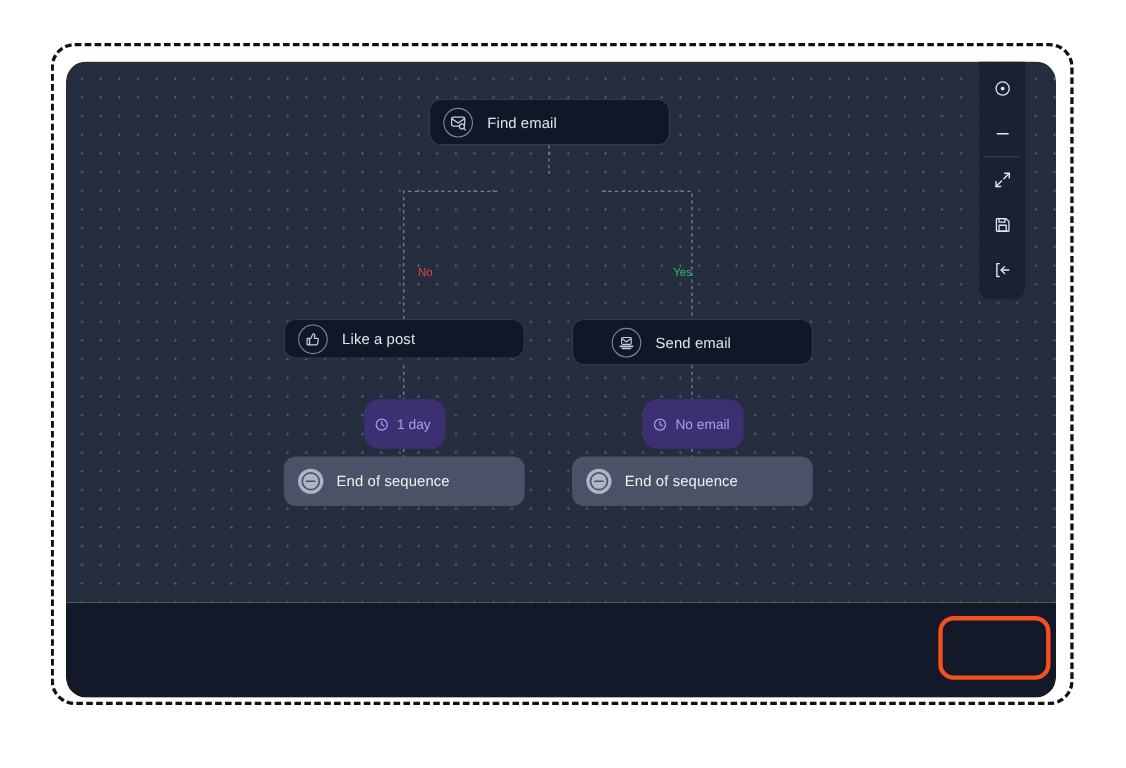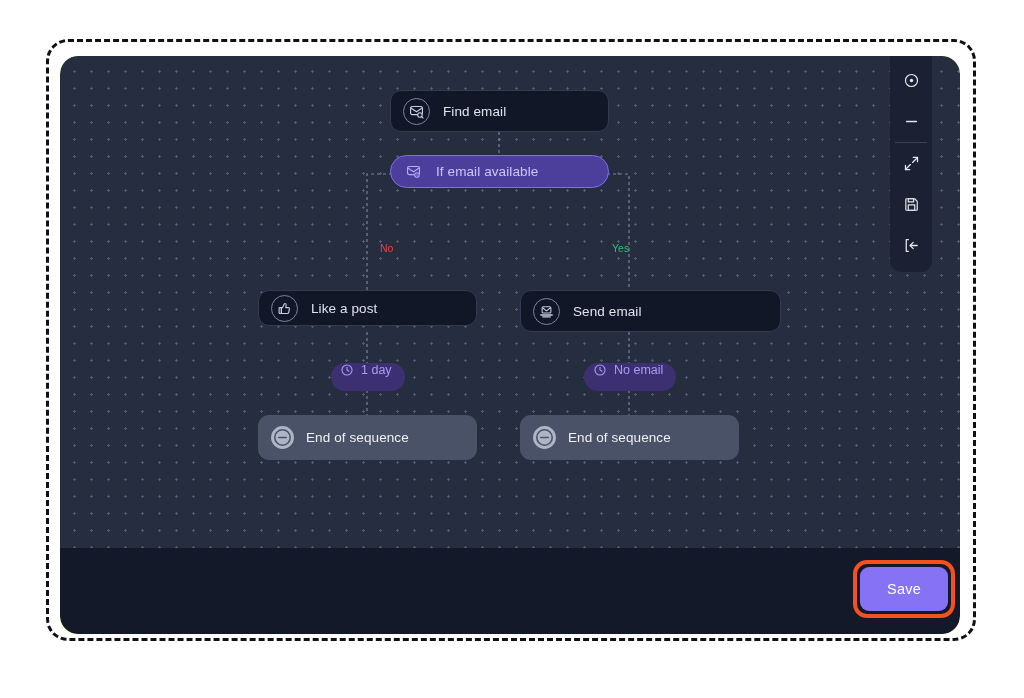--- a/index.html
+++ b/index.html
@@ -163,23 +163,23 @@
   .node.terminal {
     background: #4a5268;
     color: #eef1f6;
   }
   .node.terminal .node-icon { border: none; margin-left: 11px; }
   .node.terminal .node-label { margin-left: 10px; }
 
   
   .delay-pill {
     position: absolute;
-    height: 28px;
-    display: flex;
-    align-items: flex-start;
+    height: 45px;
+    display: flex;
+    align-items: center;
     background: #3d3072;
     border-radius: 14px;
     color: #a99bf5;
     font-size: 12.5px;
     padding: 0 13px 0 9px;
     cursor: pointer;
   }
   .delay-pill .pill-icon { flex: none; display: flex; margin-right: 7px; }
 
   
@@ -231,46 +231,35 @@
         <svg width="15" height="15" viewBox="0 0 24 24" fill="none" stroke="#c8cede" stroke-width="1.8" stroke-linecap="round" stroke-linejoin="round">
           <rect x="2.5" y="4" width="19" height="13" rx="2.5"></rect>
           <path d="M3 6.5 L12 12.5 L21 6.5"></path>
           <circle cx="17.5" cy="17.5" r="3.6" fill="#121728" stroke="#c8cede"></circle>
           <line x1="20.2" y1="20.3" x2="22.3" y2="22.4"></line>
         </svg>
       </span>
       <span class="node-label">Find email</span>
     </div>
 
-    <div class="node condition" style="left:330px; top:99px; width:219px; height:33px;">
-      <span class="node-icon">
-        <svg width="15" height="15" viewBox="0 0 24 24" fill="none" stroke="#b7aaf8" stroke-width="1.8" stroke-linecap="round" stroke-linejoin="round">
-          <rect x="2.5" y="4" width="19" height="13" rx="2.5"></rect>
-          <path d="M3 6.5 L12 12.5 L21 6.5"></path>
-          <circle cx="17.5" cy="17.5" r="3.6" fill="#4c3f9c" stroke="#b7aaf8"></circle>
-          <circle cx="17.5" cy="17.5" r="1.1" fill="#b7aaf8" stroke="none"></circle>
-        </svg>
-      </span>
-      <span class="node-label">If email available</span>
-    </div>
 
     <div class="branch-label" id="branch-label-no" style="left:300px; top:186px;">No</div>
     <div class="branch-label" id="branch-label-yes" style="left:532px; top:186px;">Yes</div>
 
     <div class="node dark" style="left:198px; top:234px; width:219px; height:36px;">
       <span class="node-icon">
         <svg width="15" height="15" viewBox="0 0 24 24" fill="none" stroke="#c8cede" stroke-width="1.8" stroke-linecap="round" stroke-linejoin="round">
           <path d="M7 10.5 L7 20 L16.5 20 C17.6 20 18.5 19.2 18.7 18.1 L19.8 12.5 C20 11.4 19.2 10.5 18.1 10.5 L14 10.5 L14.7 6.6 C14.9 5.4 14.1 4.3 12.9 4.1 C12.3 4 11.8 4.3 11.6 4.8 L9 10.5 Z"></path>
           <rect x="3.4" y="10.5" width="3.6" height="9.5" rx="1.2"></rect>
         </svg>
       </span>
       <span class="node-label">Like a post</span>
     </div>
 
-    <div class="node dark" style="left:460px; top:234px; width:261px; height:42px;">
+    <div class="node dark" style="left:460px; top:234px; width:219px; height:42px;padding-left:23px;">
       <span class="node-icon">
         <svg width="15" height="15" viewBox="0 0 24 24" fill="none" stroke="#c8cede" stroke-width="1.7" stroke-linecap="round" stroke-linejoin="round">
           <rect x="5" y="4.5" width="14" height="10" rx="1.8"></rect>
           <path d="M5.5 6 L12 11 L18.5 6"></path>
           <line x1="3" y1="17.5" x2="21" y2="17.5" stroke-width="2.4"></line>
           <line x1="6" y1="20.5" x2="18" y2="20.5" stroke-width="2.2"></line>
         </svg>
       </span>
       <span class="node-label">Send email</span>
     </div>
@@ -356,17 +345,16 @@
           <path d="M7.6 3.8 H4.6 V20.2 H7.6"></path>
           <line x1="20" y1="12" x2="10.5" y2="12"></line>
           <path d="M14.4 7.6 L10 12 L14.4 16.4"></path>
         </svg>
       </div>
 
     </div>
   </div>
 
   <div id="bottom-bar">
-    <button id="save-button">Save</button>
     <div id="save-highlight"></div>
   </div>
 
 </div>
 
 </body></html>

